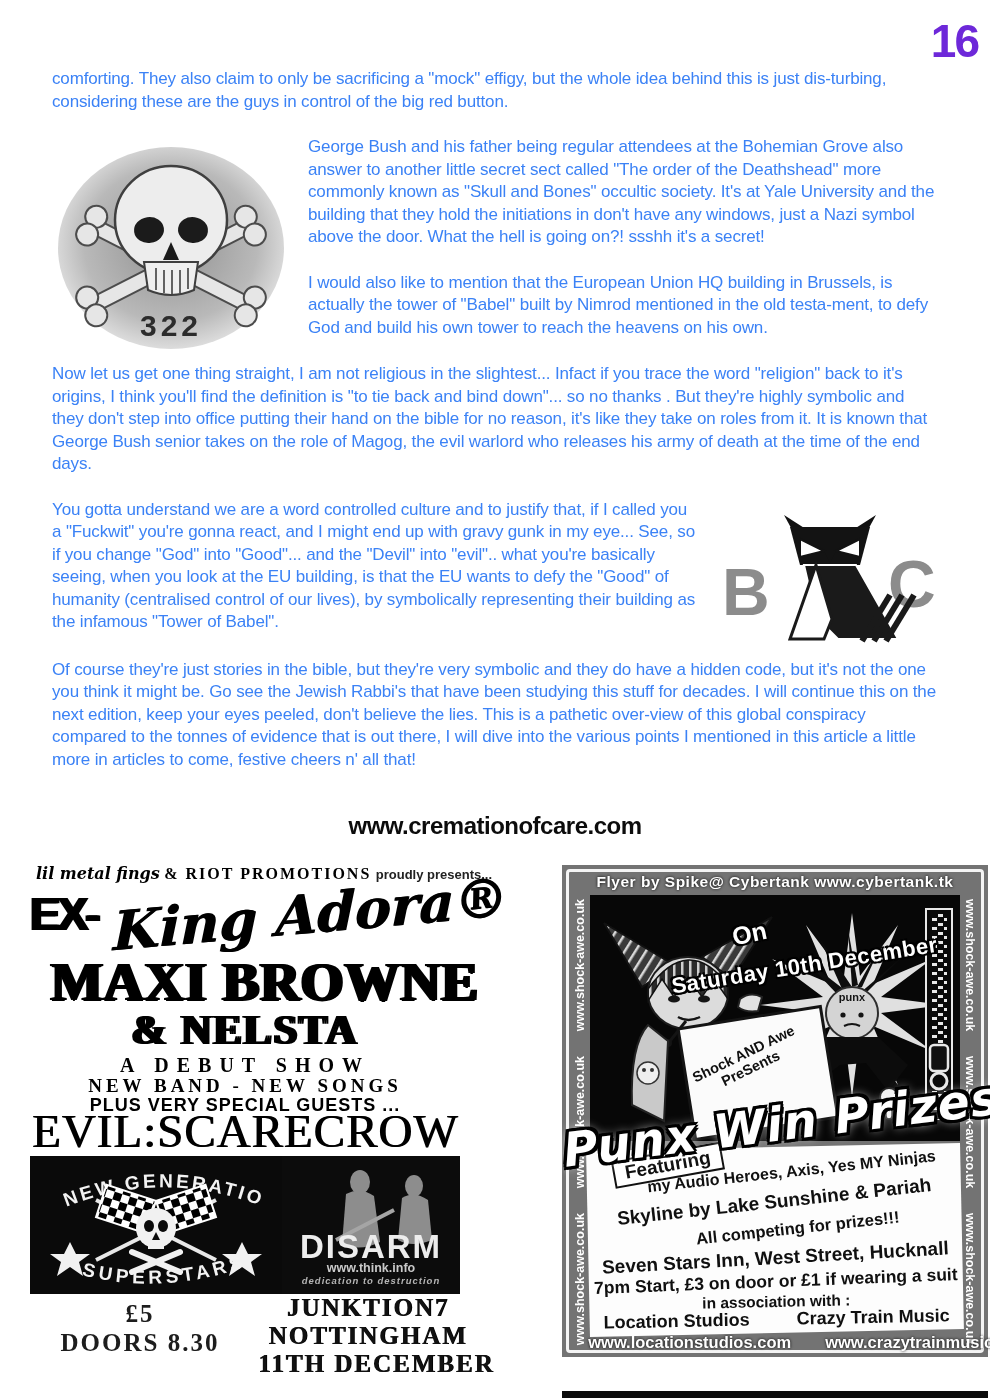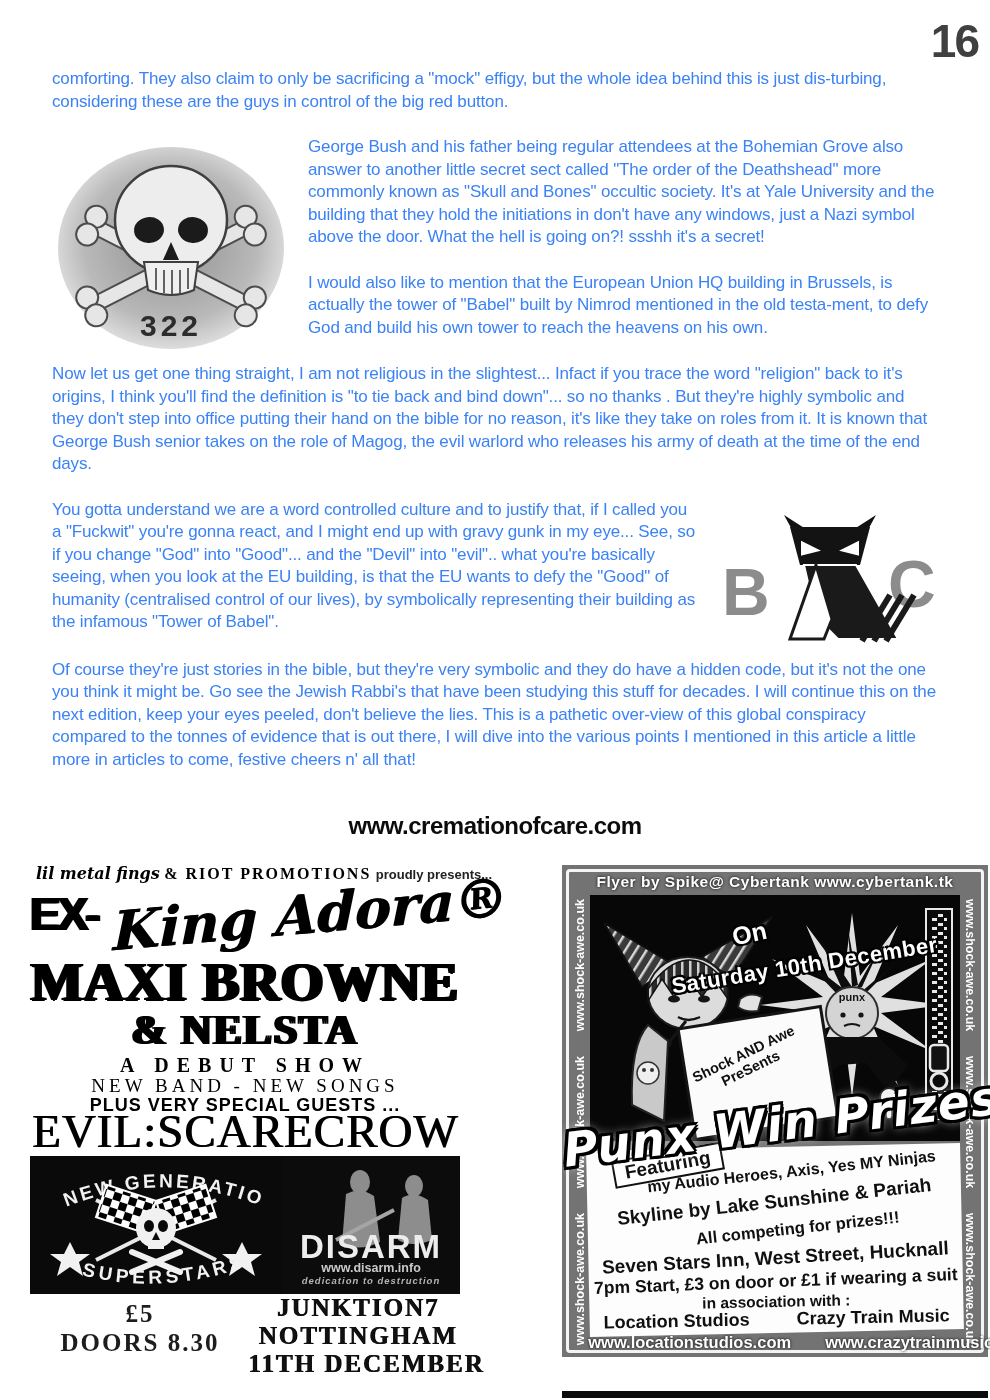--- a/index.html
+++ b/index.html
@@ -1,20 +1,20 @@
 <!DOCTYPE html>
 <html><head>
 <meta charset="utf-8">
 <style>
   html,body{margin:0;padding:0;background:#fff;}
   .page{position:relative;width:990px;height:1400px;background:#ffffff;overflow:hidden;
         font-family:"Liberation Sans",sans-serif;color:#141414;}
   
   .page-num{position:absolute;top:14px;right:12px;font-size:46px;font-weight:bold;
-            letter-spacing:-2px;color:#404040;font-family:"Liberation Sans",sans-serif;}
+            letter-spacing:-2px;color:#6d28d9;font-family:"Liberation Sans",sans-serif;}
   
   .article{position:absolute;left:52px;top:68px;width:886px;font-size:17px;line-height:22.5px;
            letter-spacing:-0.15px;color:#3b82f6;}
   .article p{margin:0 0 23px 0;}
   .block{overflow:visible;}
   .block::after{content:"";display:block;clear:both;}
   .skull-img{float:left;width:238px;height:219px;margin:2px 18px 6px 0;}
   .owl-img{float:right;width:218px;height:152px;margin:0 0 8px 22px;}
   .site-line{position:absolute;left:0;top:812px;width:100%;text-align:center;
              font-size:24px;font-weight:bold;letter-spacing:-0.5px;color:#0c0c0c;}
@@ -26,46 +26,46 @@
   .fl-promo .small{font-size:13px;font-weight:bold;color:#222;}
   .fl-exline{position:absolute;top:20px;left:0;width:100%;text-align:center;white-space:nowrap;}
   .fl-ex{display:inline-block;font-size:46px;font-weight:900;letter-spacing:-3px;
          font-family:"Liberation Sans",sans-serif;vertical-align:middle;
          text-shadow:1.5px 0 #000,-1.5px 0 #000;}
   .fl-ka{display:inline-block;font-family:"DejaVu Serif",serif;font-style:italic;font-weight:bold;
          font-size:54px;transform:rotate(-5deg) skewX(-6deg);margin-left:10px;vertical-align:middle;
          text-shadow:1px 0 #000;}
   .fl-h1{position:absolute;top:88px;width:100%;text-align:center;font-family:"Liberation Serif",serif;
          font-weight:bold;font-size:55px;letter-spacing:1px;white-space:nowrap;
-         text-shadow:2px 0 #000,-2px 0 #000,0 1px #000;}
+         text-shadow:2px 0 #000,-2px 0 #000,0 1px #000;margin-left:20px;}
   .fl-h2{position:absolute;top:144px;width:100%;text-align:center;font-family:"Liberation Serif",serif;
          font-weight:bold;font-size:42px;letter-spacing:2px;
          text-shadow:2px 0 #000,-2px 0 #000;}
   .fl-sub1{position:absolute;top:192px;width:100%;text-align:center;font-family:"Liberation Serif",serif;
            font-weight:bold;font-size:20px;letter-spacing:8px;}
   .fl-sub2{position:absolute;top:213px;width:100%;text-align:center;font-family:"Liberation Serif",serif;
-           font-weight:normal;font-size:19px;letter-spacing:4px;}
+           font-weight:bold;font-size:19px;letter-spacing:4px;}
   .fl-sub3{position:absolute;top:233px;width:100%;text-align:center;font-size:18px;font-weight:bold;
            letter-spacing:1px;}
   .fl-support{position:absolute;top:242px;width:100%;text-align:center;font-family:"Liberation Serif",serif;
               font-size:47px;letter-spacing:1px;font-weight:normal;
               text-shadow:1px 0 #000;}
   .fl-banner{position:absolute;top:294px;left:0;width:430px;height:138px;background:#0a0a0a;display:flex;}
   .fl-banner-right{position:relative;width:178px;height:138px;overflow:hidden;}
   .fl-disarm{position:absolute;left:0;bottom:8px;width:100%;text-align:center;color:#ededed;}
   .fl-disarm .dtitle{font-size:33px;font-weight:900;letter-spacing:2px;line-height:30px;
                      font-family:"Liberation Sans",sans-serif;text-transform:uppercase;}
   .fl-disarm .durl{font-size:12.5px;font-weight:800;color:#c9c9c9;filter:blur(0.3px);line-height:13px;}
   .fl-disarm .dtag{font-size:9.5px;font-weight:700;font-style:italic;color:#b5b5b5;
                    filter:blur(0.7px);letter-spacing:1px;line-height:11px;}
   .fl-price{position:absolute;top:438px;left:20px;width:180px;text-align:center;
             font-family:"Liberation Serif",serif;font-weight:bold;color:#1d1d1d;}
   .fl-price .p1{font-size:25px;letter-spacing:2px;line-height:28px;}
   .fl-price .p2{font-size:25px;letter-spacing:2px;line-height:30px;}
-  .fl-venue{position:absolute;top:432px;left:218px;width:220px;text-align:center;
+  .fl-venue{position:absolute;top:432px;left:228px;width:220px;text-align:center;
             font-family:"Liberation Serif",serif;font-weight:bold;color:#111;}
   .fl-venue div{font-size:25px;letter-spacing:2px;line-height:28px;white-space:nowrap;
                 text-shadow:0.8px 0 #000;}
   
   .flyer-right{position:absolute;left:562px;top:865px;width:426px;height:492px;background:#737373;color:#fff;}
   .flyer-right .frame{position:absolute;inset:4px;border:3px solid #f4f4f4;border-radius:4px;pointer-events:none;}
   .fr-credit{position:absolute;top:8px;left:30px;right:30px;text-align:center;font-size:15.5px;
              font-weight:800;letter-spacing:0.5px;color:#fff;white-space:nowrap;
              text-shadow:0 0 3px #000;}
   .fr-rail{position:absolute;top:34px;bottom:12px;width:24px;display:flex;flex-direction:column;
@@ -262,21 +262,21 @@
           <g fill="#b9b9b9" opacity="0.75">
             <ellipse cx="78" cy="26" rx="10" ry="12"></ellipse>
             <path d="M64 38 Q78 30 92 40 L98 86 Q78 96 60 88 Z"></path>
             <ellipse cx="132" cy="30" rx="9" ry="11"></ellipse>
             <path d="M120 42 Q132 34 146 44 L150 84 Q130 92 116 84 Z"></path>
             <line x1="54" y1="84" x2="112" y2="54" stroke="#d9d9d9" stroke-width="4"></line>
           </g>
         </svg>
         <div class="fl-disarm">
           <div class="dtitle">DISARM</div>
-          <div class="durl">www.disarm.info</div>
+          <div class="durl">www.think.info</div>
           <div class="dtag">dedication to destruction</div>
         </div>
       </div>
     </div>
 
     <div class="fl-price">
       <div class="p1">£5</div>
       <div class="p2">DOORS 8.30</div>
     </div>
     <div class="fl-venue">

